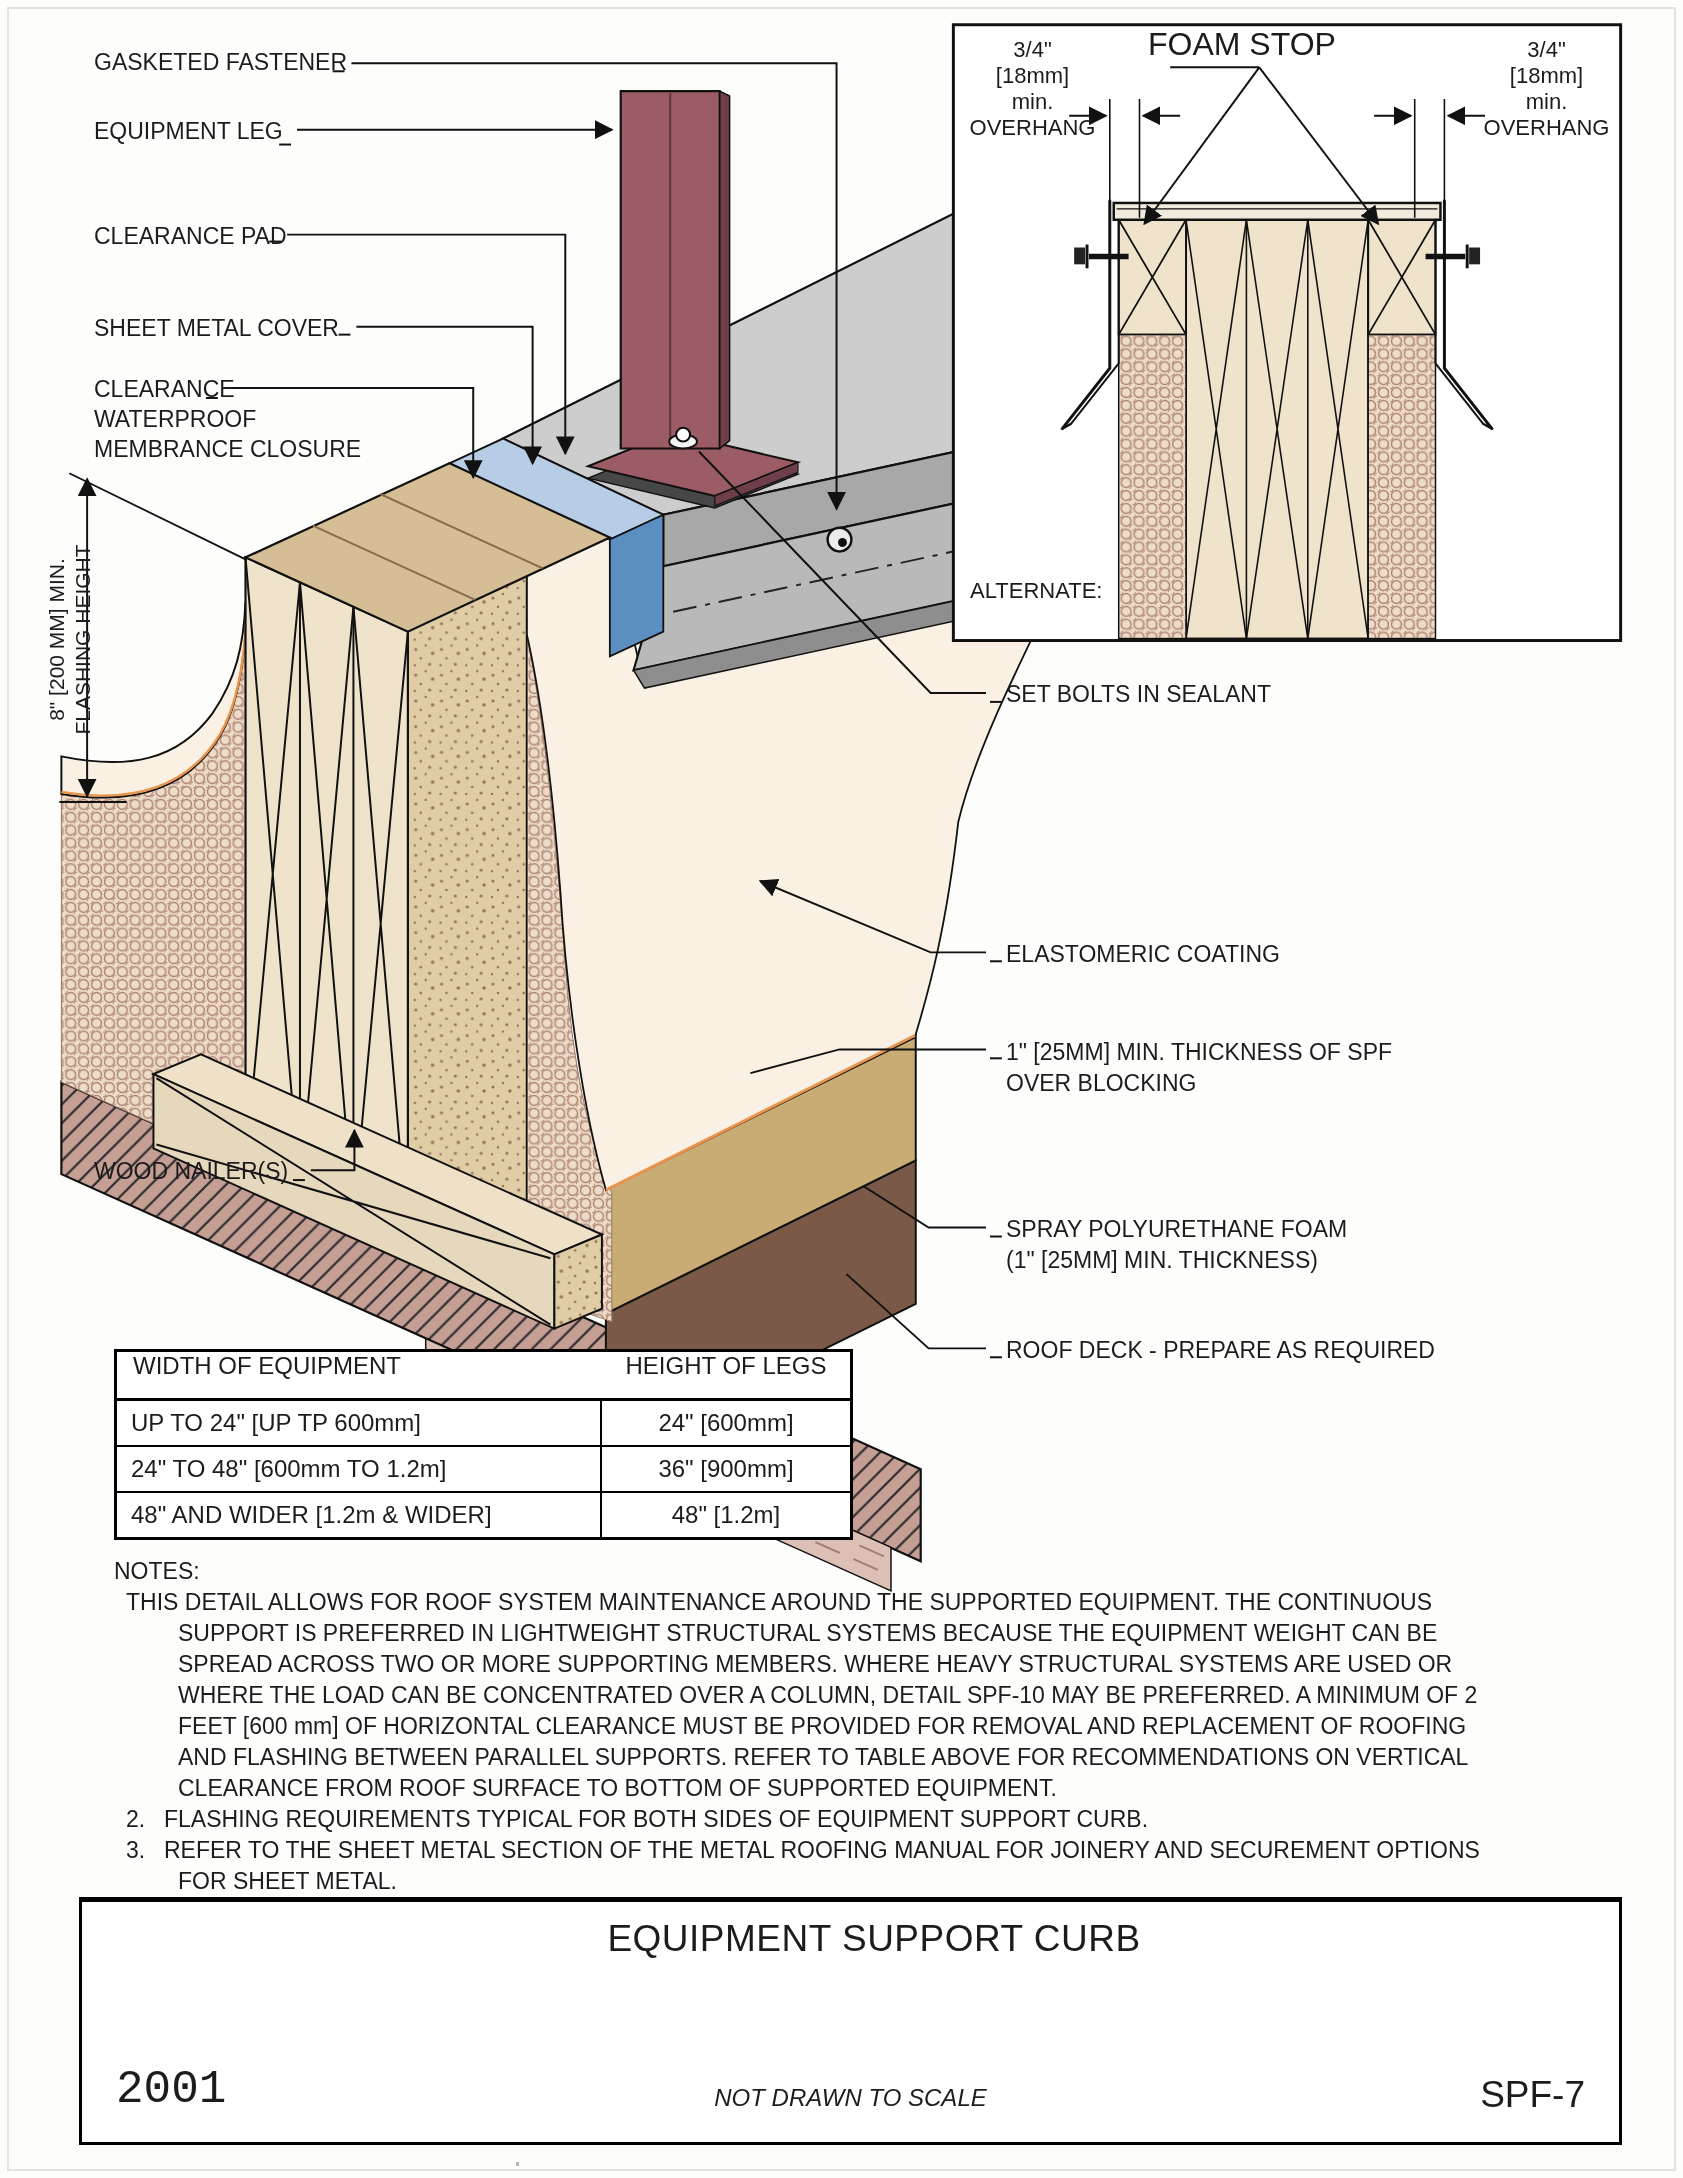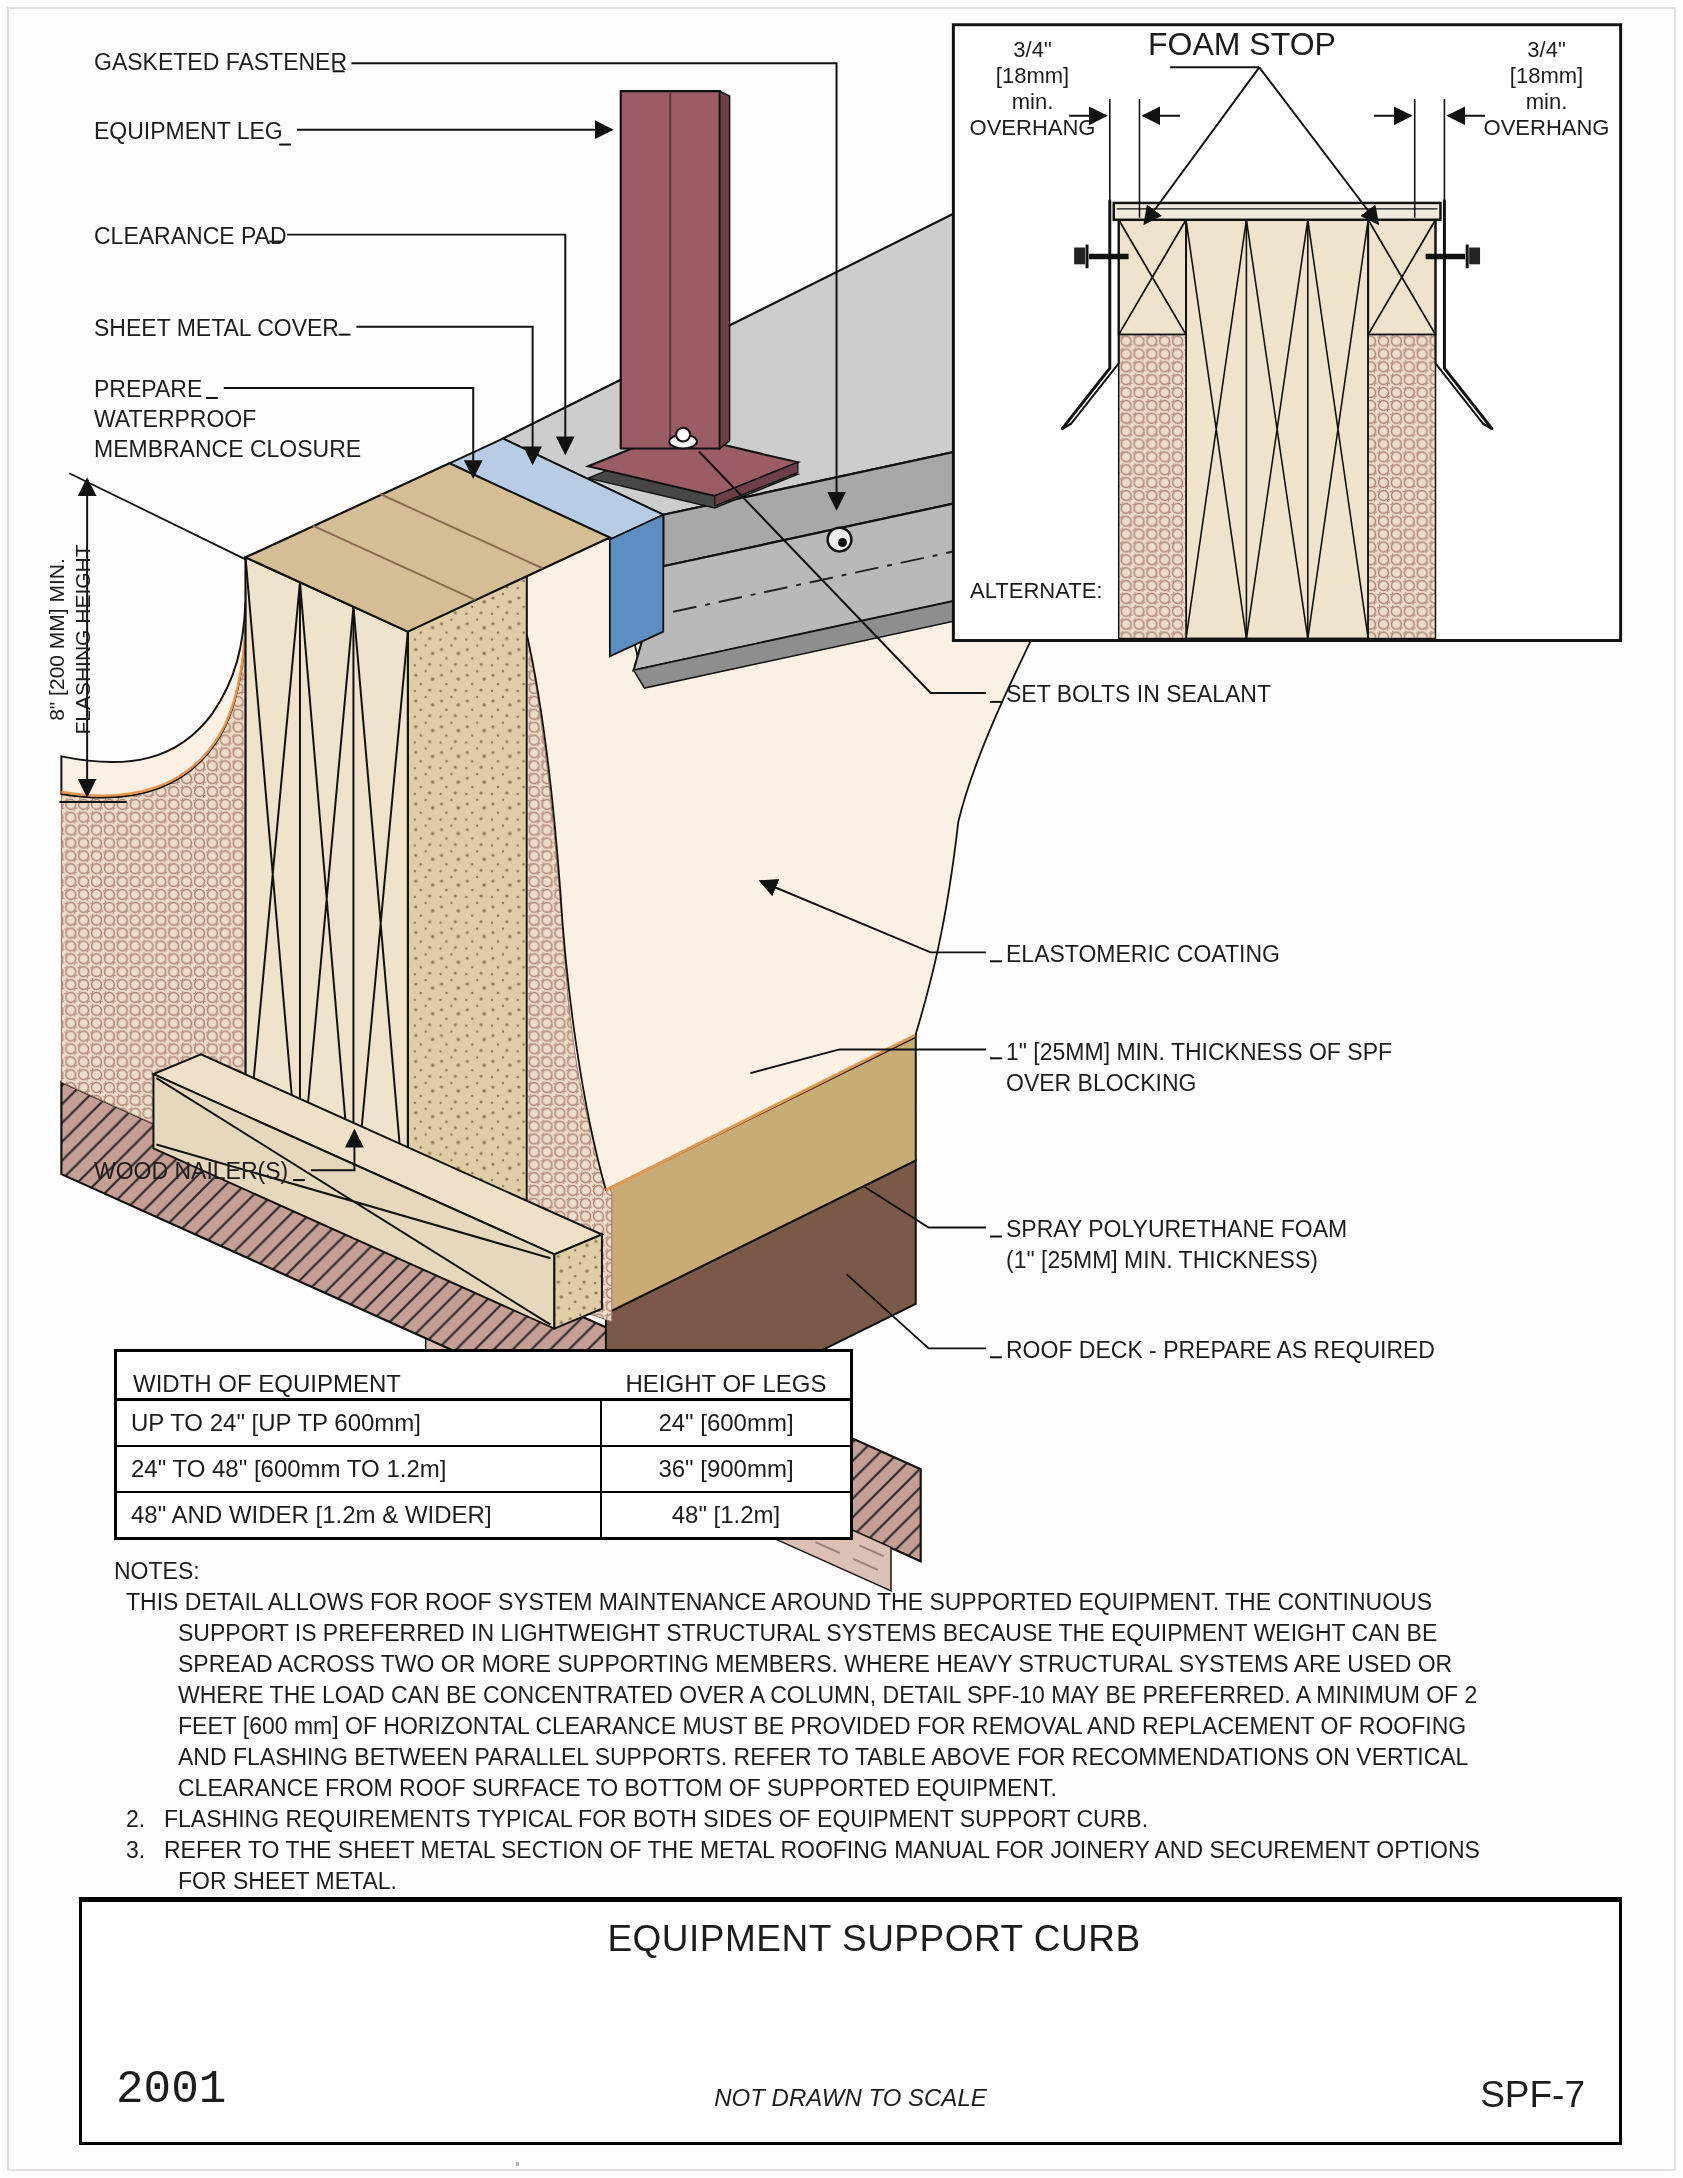--- a/index.html
+++ b/index.html
@@ -13,21 +13,21 @@
   .lbl{position:absolute;font-size:23px;line-height:29px;white-space:nowrap;z-index:2;}
   .rot{
     position:absolute;left:-97px;top:612px;width:337px;height:55px;
     transform:rotate(-90deg);text-align:center;font-size:21px;line-height:26px;z-index:2;
   }
   .inset-title{position:absolute;left:1148px;top:26px;width:203px;text-align:left;font-size:32px;z-index:2;}
   .ovh{position:absolute;width:139px;text-align:center;font-size:22px;line-height:26px;z-index:2;}
   .alt{position:absolute;left:970px;top:578px;font-size:22px;z-index:2;}
   
   .spec-table{position:absolute;left:114px;top:1349px;width:733px;border:3px solid #000;background:#fff;z-index:2;font-size:24px;}
-  .spec-table .hdr{display:flex;height:46px;align-items:flex-end;border-bottom:3px solid #000;}
+  .spec-table .hdr{display:flex;height:46px;align-items:flex-start;border-bottom:3px solid #000;}
   .spec-table .hdr .c1{width:469px;padding-left:16px;}
   .spec-table .hdr .c2{flex:1;text-align:center;}
   .spec-table .row{display:flex;height:44px;align-items:center;border-bottom:2.5px solid #000;}
   .spec-table .row:last-child{border-bottom:none;}
   .spec-table .row .c1{width:469px;padding-left:14px;}
   .spec-table .row .c2{flex:1;text-align:center;border-left:2.5px solid #000;height:100%;display:flex;align-items:center;justify-content:center;}
   
   .notes{position:absolute;left:114px;top:1556px;width:1386px;font-size:23px;line-height:31px;z-index:2;}
   .notes .nt{margin:0;}
   .notes .item{padding-left:64px;text-indent:-52px;margin:0;}
@@ -243,21 +243,21 @@
       <path d="M 1272,68 L 1392,226" marker-end="url(#ah)"></path>
     </g>
   </g>
 </svg>
 
 <div class="lbl" style="left:94px;top:48px">GASKETED FASTENER</div>
 <div class="lbl" style="left:94px;top:117px">EQUIPMENT LEG</div>
 <div class="lbl" style="left:94px;top:222px">CLEARANCE PAD</div>
 <div class="lbl" style="left:94px;top:314px">SHEET METAL COVER</div>
 <div class="lbl" style="left:94px;top:374px;line-height:30px">
-  <div>PREPARE</div>
+  <div>CLEARANCE</div>
   <div>WATERPROOF</div>
   <div>MEMBRANCE CLOSURE</div>
 </div>
 <div class="lbl" style="left:94px;top:1157px">WOOD NAILER(S)</div>
 
 <div class="rot">
   <div>8" [200 MM] MIN.</div>
   <div>FLASHING HEIGHT</div>
 </div>
 

